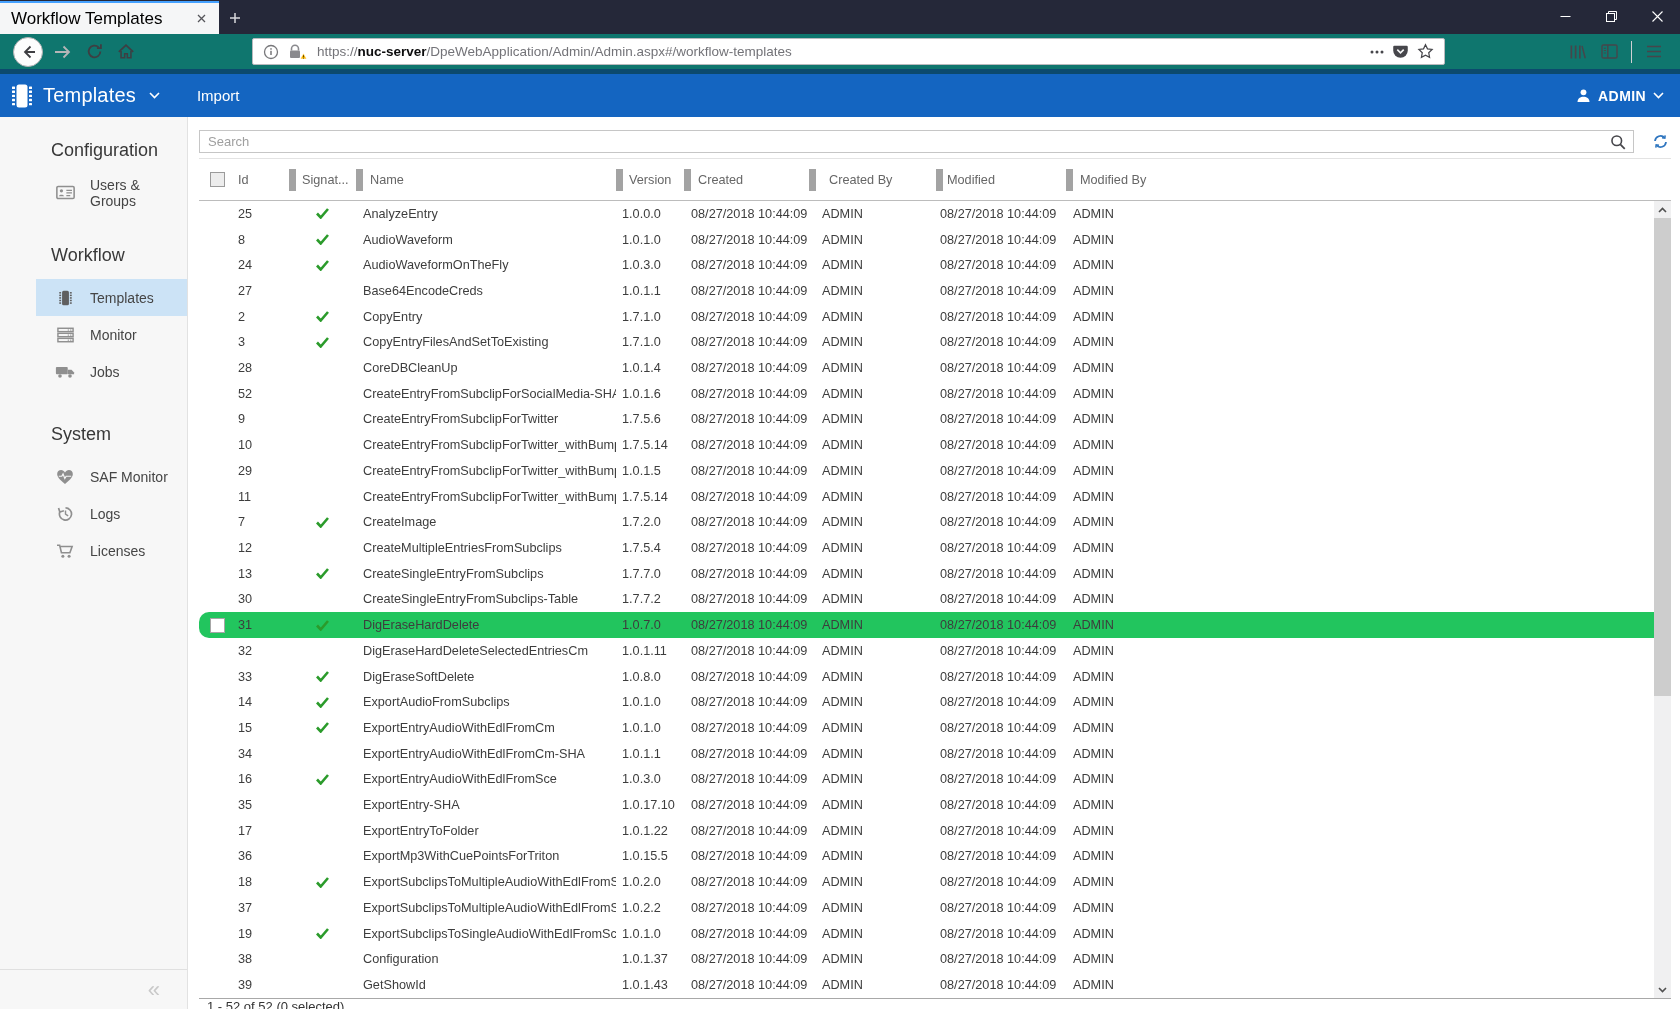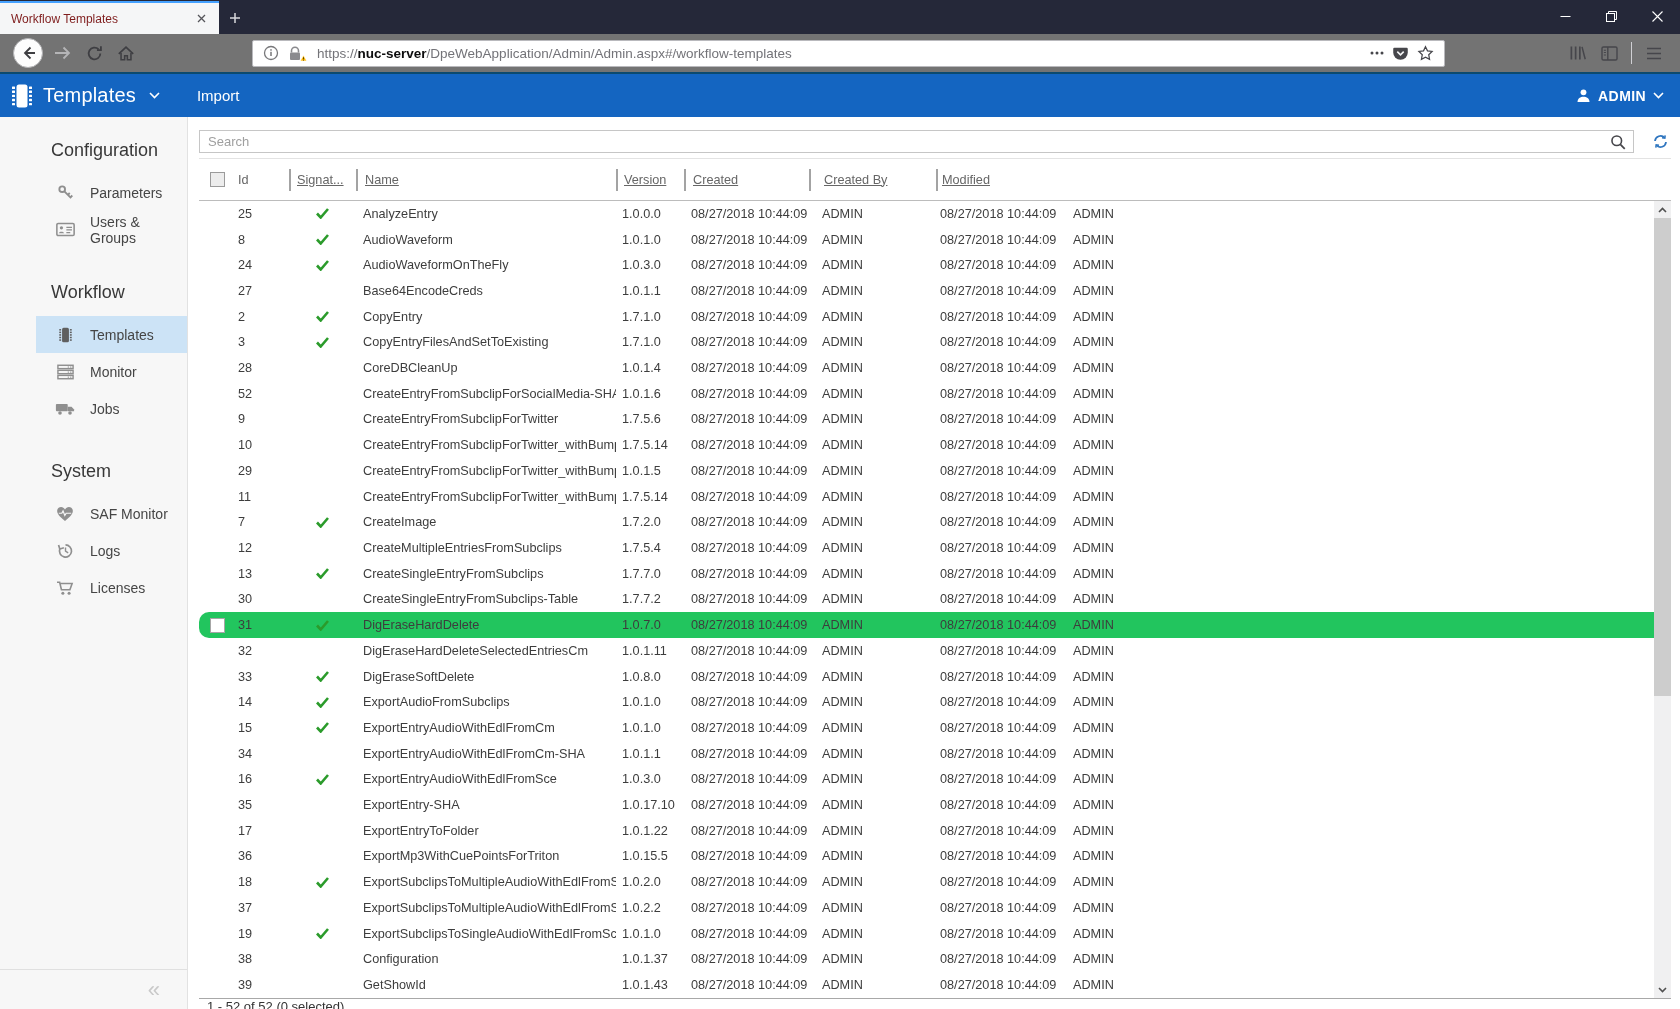--- a/index.html
+++ b/index.html
@@ -4,28 +4,28 @@
 <style>
   * { box-sizing: border-box; }
   html,body { margin:0; padding:0; width:1680px; height:1009px; overflow:hidden;
     font-family:"Liberation Sans", sans-serif; background:#fff; }
   .window { width:100%; height:100%; display:flex; flex-direction:column; }
 
   
   .titlebar { height:34px; background:#252839; display:flex; align-items:flex-end; position:relative; flex:none; }
   .tab { width:219px; height:33px; background:#f5f6f7; border-top:2px solid #45a1ff;
     display:flex; align-items:center; padding:0 9px 0 11px; cursor:default; }
-  .tab-title { font-size:12px; color:#7f1d1d; flex:1; white-space:nowrap; overflow:hidden; }
+  .tab-title { font-size:17px; color:#000000; flex:1; white-space:nowrap; overflow:hidden; }
   .tab-close { display:flex; align-items:center; justify-content:center; width:18px; height:18px; border-radius:2px; }
   .newtab { width:32px; height:33px; display:flex; align-items:center; justify-content:center; }
   .win-controls { position:absolute; top:0; right:0; height:33px; display:flex; }
   .win-btn { width:46px; height:100%; display:flex; align-items:center; justify-content:center; }
 
   
-  .navbar { height:40px; background:#737373; display:flex; align-items:center; padding:0 10px; flex:none; border-bottom:2px solid #0c4a6e; }
+  .navbar { height:40px; background:#0f766e; display:flex; align-items:center; padding:0 10px; flex:none; border-bottom:5px solid #0c4a6e; }
   .nav-btn { width:32px; height:32px; display:flex; align-items:center; justify-content:center; border-radius:2px; flex:none; }
   .nav-spacer1 { width:110px; flex:none; } .nav-spacer2 { width:116px; flex:none; }
   .urlbar { flex:1; height:27px; background:#fff; border:1px solid #b9b9bd; border-radius:2px;
     display:flex; align-items:center; padding:0 6px; min-width:0; }
   .url-ico { display:flex; align-items:center; margin:0 4px; flex:none; }
   .url-text { flex:1; font-size:13.5px; white-space:nowrap; overflow:hidden; margin-left:6px; color:#737378; }
   .url-text .domain { color:#0c0c0d; font-weight:600; }
   .toolbar-divider { width:1px; height:22px; background:#d0d0d4; margin:0 6px; flex:none; }
 
   
@@ -52,21 +52,21 @@
   .search-row { display:flex; align-items:center; flex:none; }
   .search-box { flex:1; height:23px; border:1px solid #c6c6c6; background:#fff; display:flex; align-items:center; padding:0 7px 0 8px; margin-right:15px; }
   .search-box input { flex:1; border:none; outline:none; font-size:13px; color:#333; font-family:inherit; background:transparent; padding:0; min-width:0; }
   .search-box input::placeholder { color:#9f9f9f; opacity:1; }
   .refresh-btn { width:22px; height:22px; display:flex; align-items:center; justify-content:center; cursor:pointer; }
 
   
   .grid { margin-top:5px; flex:none; display:flex; flex-direction:column; }
   .grid-header { display:flex; align-items:center; height:43px; border-top:1px solid #e3e3e3; border-bottom:1px solid #bcbcbc; color:#666; font-size:12.7px; }
   .gh-cell { height:22px; line-height:22px; white-space:nowrap; overflow:hidden; flex:none; }
-  .gh-cell.sep { border-left:2px solid #a3a3a3;text-decoration:underline; }
+  .gh-cell.sep { border-left:7px solid #a3a3a3; }
   .grid-body { position:relative; height:798px; overflow:hidden; border-bottom:1px solid #a8a8a8; }
   .grid-row { display:flex; align-items:center; height:25.71px; font-size:12.7px; color:#3d3d3d; }
   .grid-row.hl { background:#22c55e;border-radius:10px; }
   .gcell { white-space:nowrap; overflow:hidden; flex:none; }
   .c0 { width:34px; display:flex; align-items:center; }
   .c1 { width:56px; padding-left:5px; }
   .c2 { width:67px; }
   .gh-cell.c2 { padding-left:6px; }
   .gcell.c2 { display:flex; align-items:center; justify-content:center; }
   .c3 { width:260px; padding-left:7px; }
@@ -252,31 +252,20 @@
         </span>
     </span>
   </div>
 
   <div class="body">
 
     <aside class="sidebar">
       <div>
           <div class="side-section">
             <div class="side-heading">Configuration</div>
-            <div class="side-item">
-              <span class="icn">
-                <svg width="17" height="17" viewBox="0 0 18 18">
-                  <g fill="none" stroke="#8f8f8f" stroke-width="2">
-                    <circle cx="5.5" cy="5.5" r="3"></circle>
-                    <path d="M7.8 7.8 L15 15 M11.5 11.5 l2-2 M14.2 14.2 l2-2"></path>
-                  </g>
-                </svg>
-              </span>
-              <span>Parameters</span>
-            </div>
             <div class="side-item">
               <span class="icn">
                 <svg width="19" height="15" viewBox="0 0 22 17">
                   <rect x="1" y="1.5" width="20" height="14" rx="1.5" fill="none" stroke="#8f8f8f" stroke-width="1.8"></rect>
                   <circle cx="6.3" cy="6.5" r="1.9" fill="#8f8f8f"></circle>
                   <path d="M3.2 12.8 c0-2.4 6.2-2.4 6.2 0 z" fill="#8f8f8f"></path>
                   <path d="M12 6 h6.5 M12 9 h6.5 M12 12 h4.5" stroke="#8f8f8f" stroke-width="1.5"></path>
                 </svg>
               </span>
               <span>Users &amp; Groups</span>
@@ -400,20 +389,21 @@
             <div class="gh-cell c0" style="display: flex; align-items: center;">
               <div class="cb hdr"></div>
             </div>
             <div class="gh-cell c1">Id</div>
             <div class="gh-cell c2 sep">Signat...</div>
             <div class="gh-cell c3 sep">Name</div>
             <div class="gh-cell c4 sep">Version</div>
             <div class="gh-cell c5 sep">Created</div>
             <div class="gh-cell c6 sep">Created By</div>
             <div class="gh-cell c7 sep">Modified</div>
+            <div class="gh-cell c8 sep">Modified By</div>
           </div>
         <div class="grid-body">
           <div>
               <div class="grid-row">
                 <div class="gcell c0"></div>
                 <div class="gcell c1">25</div>
                 <div class="gcell c2">
                   <svg width="13" height="11" viewBox="0 0 13 11">
                     <path d="M1 5.5 L4.7 9.5 L12 1" fill="none" stroke="#2b9b2b" stroke-width="2.6"></path>
                   </svg>

